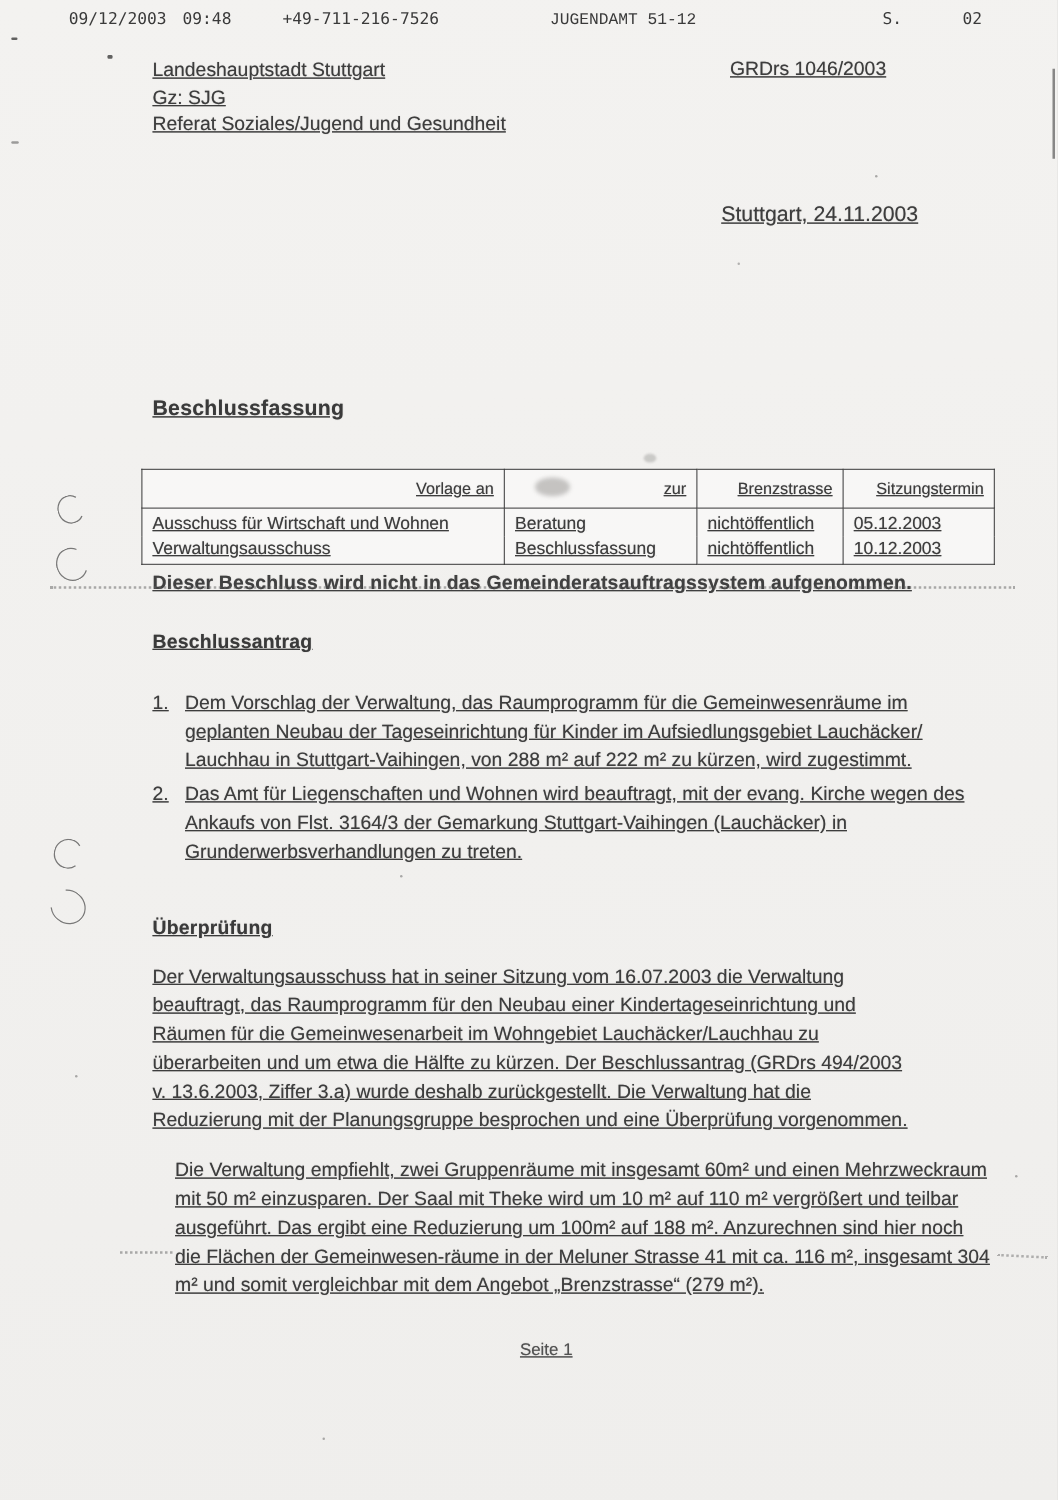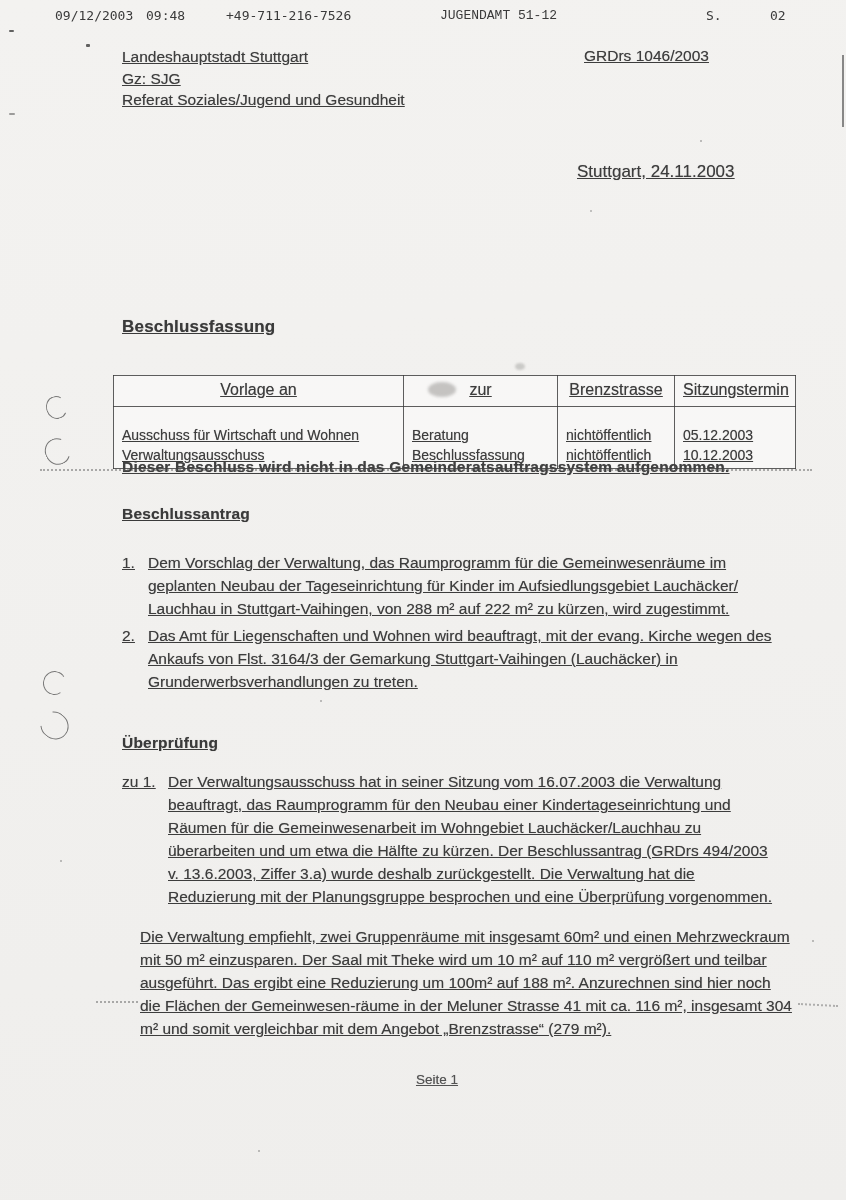--- a/index.html
+++ b/index.html
@@ -32,23 +32,23 @@
 
   .h-bold { position:absolute; font-weight:bold; color:#3a3a3a; letter-spacing:0.2px; }
   .h-bv  { left:122px; top:317px; font-size:17px; }
   .h-ba  { left:122px; top:505px; font-size:15.5px; }
   .h-beg { left:122px; top:734px; font-size:15.5px; }
 
   
   .mtable { position:absolute; left:113px; top:375px; border-collapse:collapse;
             table-layout:fixed; width:682px; background:rgba(255,255,255,0.45); }
   .mtable th, .mtable td { border:1.6px solid rgba(58,58,58,0.82); overflow:hidden; white-space:nowrap; }
-  .mtable th { font-weight:normal; font-size:16px; text-align:center; padding:4px 8px 6px 8px; height:20px; color:#3c3c3c; }
+  .mtable th { font-weight:normal; font-size:13px; text-align:right; padding:4px 8px 6px 8px; height:20px; color:#3c3c3c; }
   .mtable td { font-size:14px; padding:1px 8px; vertical-align:top; line-height:17.5px; }
-  .mtable tr.r1 td { border-bottom:none; padding-top:20px; }
+  .mtable tr.r1 td { border-bottom:none; padding-top:3px; }
   .mtable tr.r2 td { border-top:none; padding-bottom:4px; }
 
   
   .note { position:absolute; left:122px; top:458px; font-size:15.5px; font-weight:bold;
           color:#404040; letter-spacing:0.2px; white-space:nowrap; }
   .note-line { position:absolute; left:40px; top:469px; width:772px; height:0;
                border-top:2px dotted rgba(95,95,95,0.5); }
 
   
   .item { position:absolute; display:flex; font-size:15.5px; line-height:23px; }
@@ -155,21 +155,20 @@
     <span class="body">Dem Vorschlag der Verwaltung, das Raumprogramm für die Gemeinwesenräume im geplanten Neubau der Tageseinrichtung für Kinder im Aufsiedlungsgebiet Lauchäcker/ Lauchhau in Stuttgart-Vaihingen, von 288 m² auf 222 m² zu kürzen, wird zugestimmt.</span>
   </div>
   <div class="item item2 fuzz">
     <span class="num">2.</span>
     <span class="body">Das Amt für Liegenschaften und Wohnen wird beauftragt, mit der evang. Kirche wegen des Ankaufs von Flst. 3164/3 der Gemarkung Stuttgart-Vaihingen (Lauchäcker) in Grunderwerbsverhandlungen zu treten.</span>
   </div>
 
   <div class="h-bold h-beg fuzz">Überprüfung</div>
 
   <div class="zu fuzz">
-    <span class="label">zu 1.</span>
     <span class="body">Der Verwaltungsausschuss hat in seiner Sitzung vom 16.07.2003 die Verwaltung beauftragt, das Raumprogramm für den Neubau einer Kindertageseinrichtung und Räumen für die Gemeinwesenarbeit im Wohngebiet Lauchäcker/Lauchhau zu überarbeiten und um etwa die Hälfte zu kürzen. Der Beschlussantrag (GRDrs 494/2003 v. 13.6.2003, Ziffer 3.a) wurde deshalb zurückgestellt. Die Verwaltung hat die Reduzierung mit der Planungsgruppe besprochen und eine Überprüfung vorgenommen.</span>
   </div>
   <div class="para2 fuzz">Die Verwaltung empfiehlt, zwei Gruppenräume mit insgesamt 60m² und einen Mehrzweckraum mit 50 m² einzusparen. Der Saal mit Theke wird um 10 m² auf 110 m² vergrößert und teilbar ausgeführt. Das ergibt eine Reduzierung um 100m² auf 188 m². Anzurechnen sind hier noch die Flächen der Gemeinwesen-räume in der Meluner Strasse 41 mit ca. 116 m², insgesamt 304 m² und somit vergleichbar mit dem Angebot „Brenzstrasse“ (279 m²).</div>
 
   <div class="footer fuzz">Seite 1</div>
 
   <div class="punch p1"></div>
   <div class="punch p2"></div>
   <div class="punch p3"></div>
   <div class="punch p4"></div>

